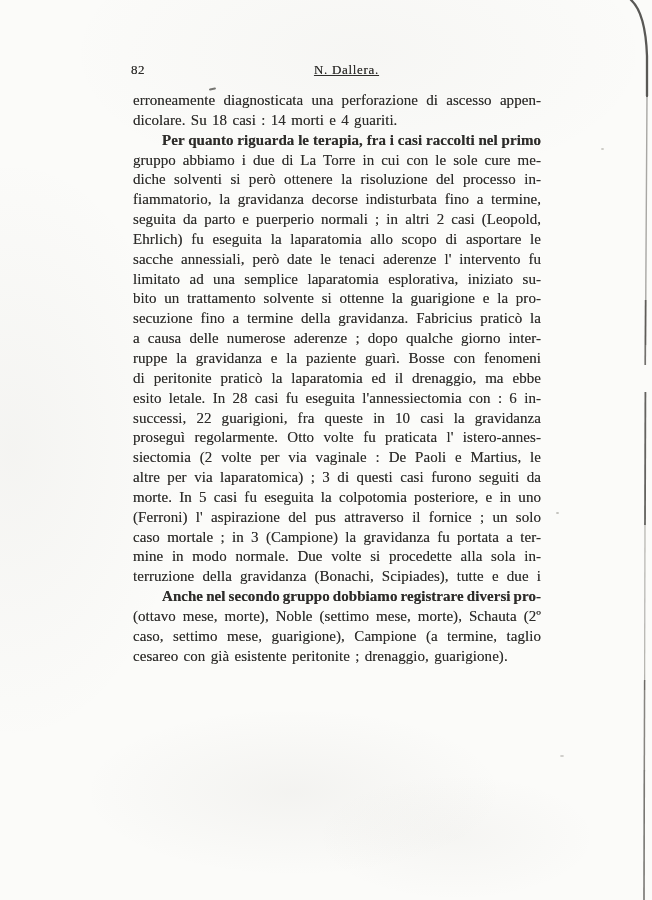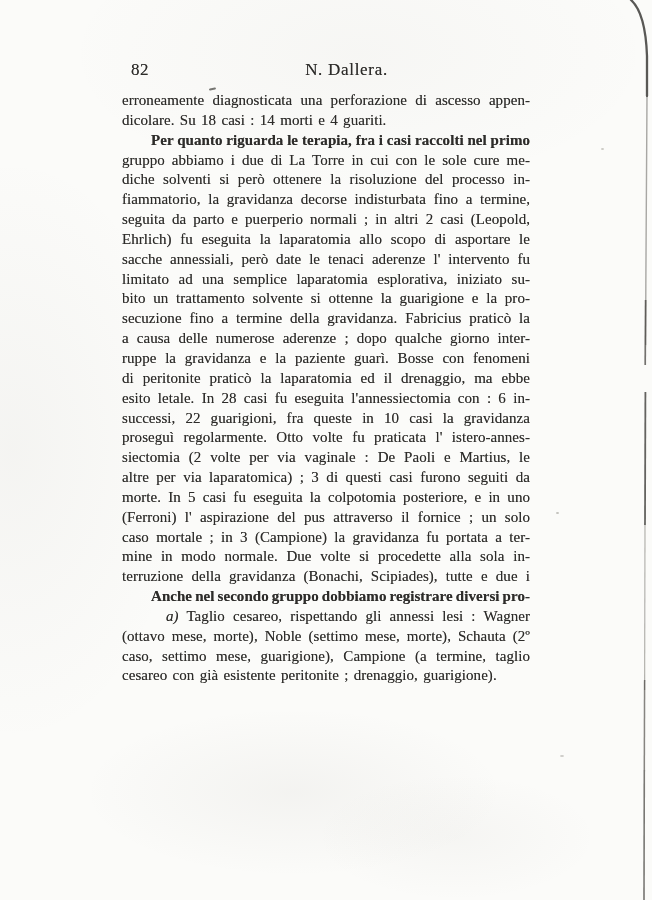--- a/index.html
+++ b/index.html
@@ -12,26 +12,26 @@
       radial-gradient(ellipse 300px 120px at 45% 88%, rgba(120,115,105,0.06), transparent 70%),
       radial-gradient(ellipse 250px 420px at 2% 50%, rgba(120,115,105,0.05), transparent 70%),
       radial-gradient(ellipse 420px 200px at 55% 6%, rgba(120,115,105,0.035), transparent 70%),
       radial-gradient(ellipse 200px 90px  at 70% 93%, rgba(120,115,105,0.045), transparent 70%);
     overflow:hidden;
     font-family:"Liberation Serif","DejaVu Serif",serif;
     color:#2d2c2a;
   }
   .header{
     position:absolute;left:133px;top:62px;width:408px;height:18px;
-    font-size:17px;line-height:16px;
+    font-size:13px;line-height:16px;text-decoration:underline;
   }
   .pagenum{position:absolute;left:-2px;top:0;letter-spacing:0.6px;text-shadow:0 0 0.4px rgba(40,38,35,0.6);}
   .running{display:block;text-align:center;letter-spacing:0.7px;text-shadow:0 0 0.4px rgba(40,38,35,0.6);padding-left:19px;}
   .bodytext{
-    position:absolute;left:122px;top:91px;width:408px;
+    position:absolute;left:133px;top:91px;width:408px;
     font-size:15px;
     line-height:19.85px;
     letter-spacing:0.05px;
     word-spacing:-1px;
     text-shadow:0 0 0.45px rgba(40,38,35,0.55);
   }
   .line{white-space:normal;}
   .line.j{text-align:justify;text-align-last:justify;-moz-text-align-last:justify;}
   .line.e{text-align:left;word-spacing:1.5px;}
   .line.in1{padding-left:29px;font-weight:bold;}
@@ -76,21 +76,20 @@
       <div class="line j"><span>successi, 22 guarigioni, fra queste in 10 casi la gravidanza</span></div>
       <div class="line j"><span>proseguì regolarmente. Otto volte fu praticata l' istero-annes-</span></div>
       <div class="line j"><span>siectomia (2 volte per via vaginale : De Paoli e Martius, le</span></div>
       <div class="line j"><span>altre per via laparatomica) ; 3 di questi casi furono seguiti da</span></div>
       <div class="line j"><span>morte. In 5 casi fu eseguita la colpotomia posteriore, e in uno</span></div>
       <div class="line j"><span>(Ferroni) l' aspirazione del pus attraverso il fornice ; un solo</span></div>
       <div class="line j"><span>caso mortale ; in 3 (Campione) la gravidanza fu portata a ter-</span></div>
       <div class="line j"><span>mine in modo normale. Due volte si procedette alla sola in-</span></div>
       <div class="line j"><span>terruzione della gravidanza (Bonachi, Scipiades), tutte e due i</span></div>
       <div class="line j in1"><span>Anche nel secondo gruppo dobbiamo registrare diversi pro-</span></div>
-      <div class="line j in2"><i>a)</i> <span>Taglio cesareo, rispettando gli annessi lesi : Wagner</span></div>
       <div class="line j"><span>(ottavo mese, morte), Noble (settimo mese, morte), Schauta (2º</span></div>
       <div class="line j"><span>caso, settimo mese, guarigione), Campione (a termine, taglio</span></div>
       <div class="line e"><span>cesareo con già esistente peritonite ; drenaggio, guarigione).</span></div>
     </div>
 
   <div class="tick"></div>
   <div class="speck1"></div>
   <div class="speck2"></div>
   <div class="speck3"></div>
 

